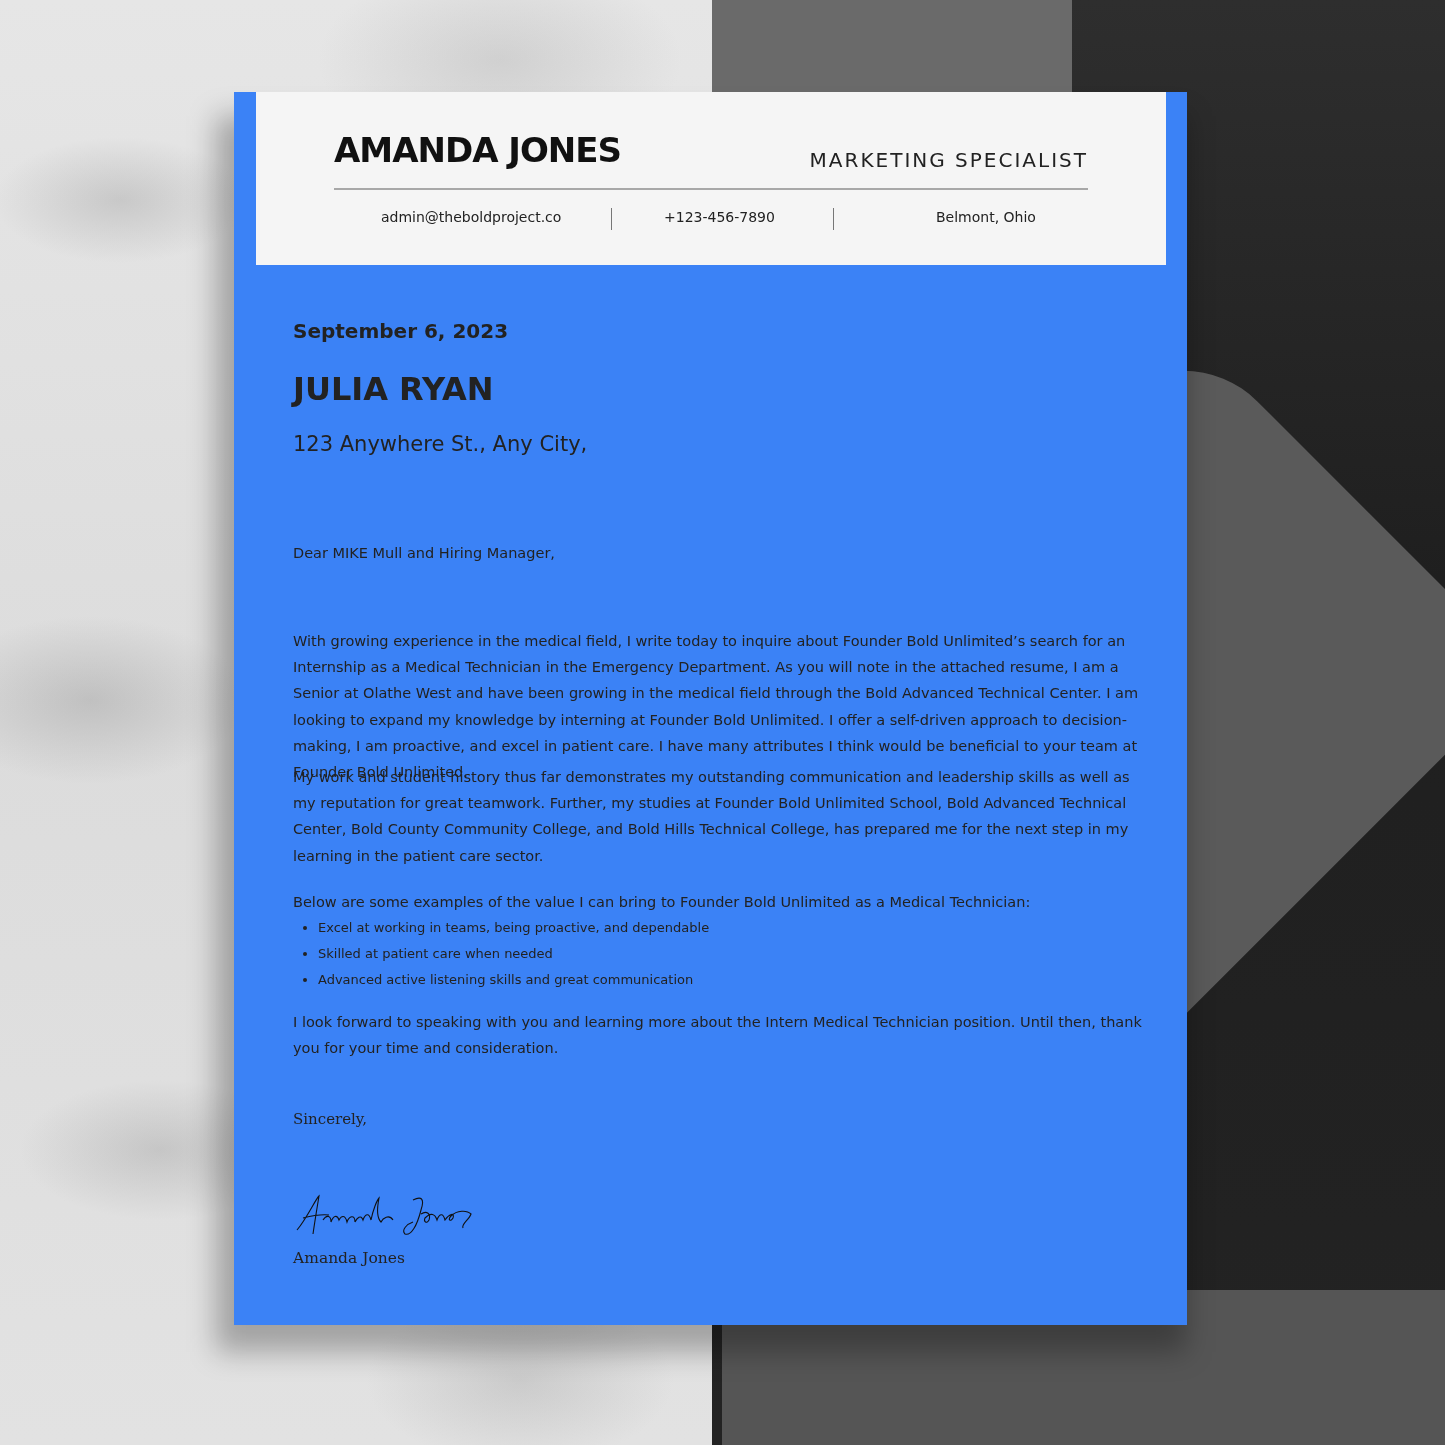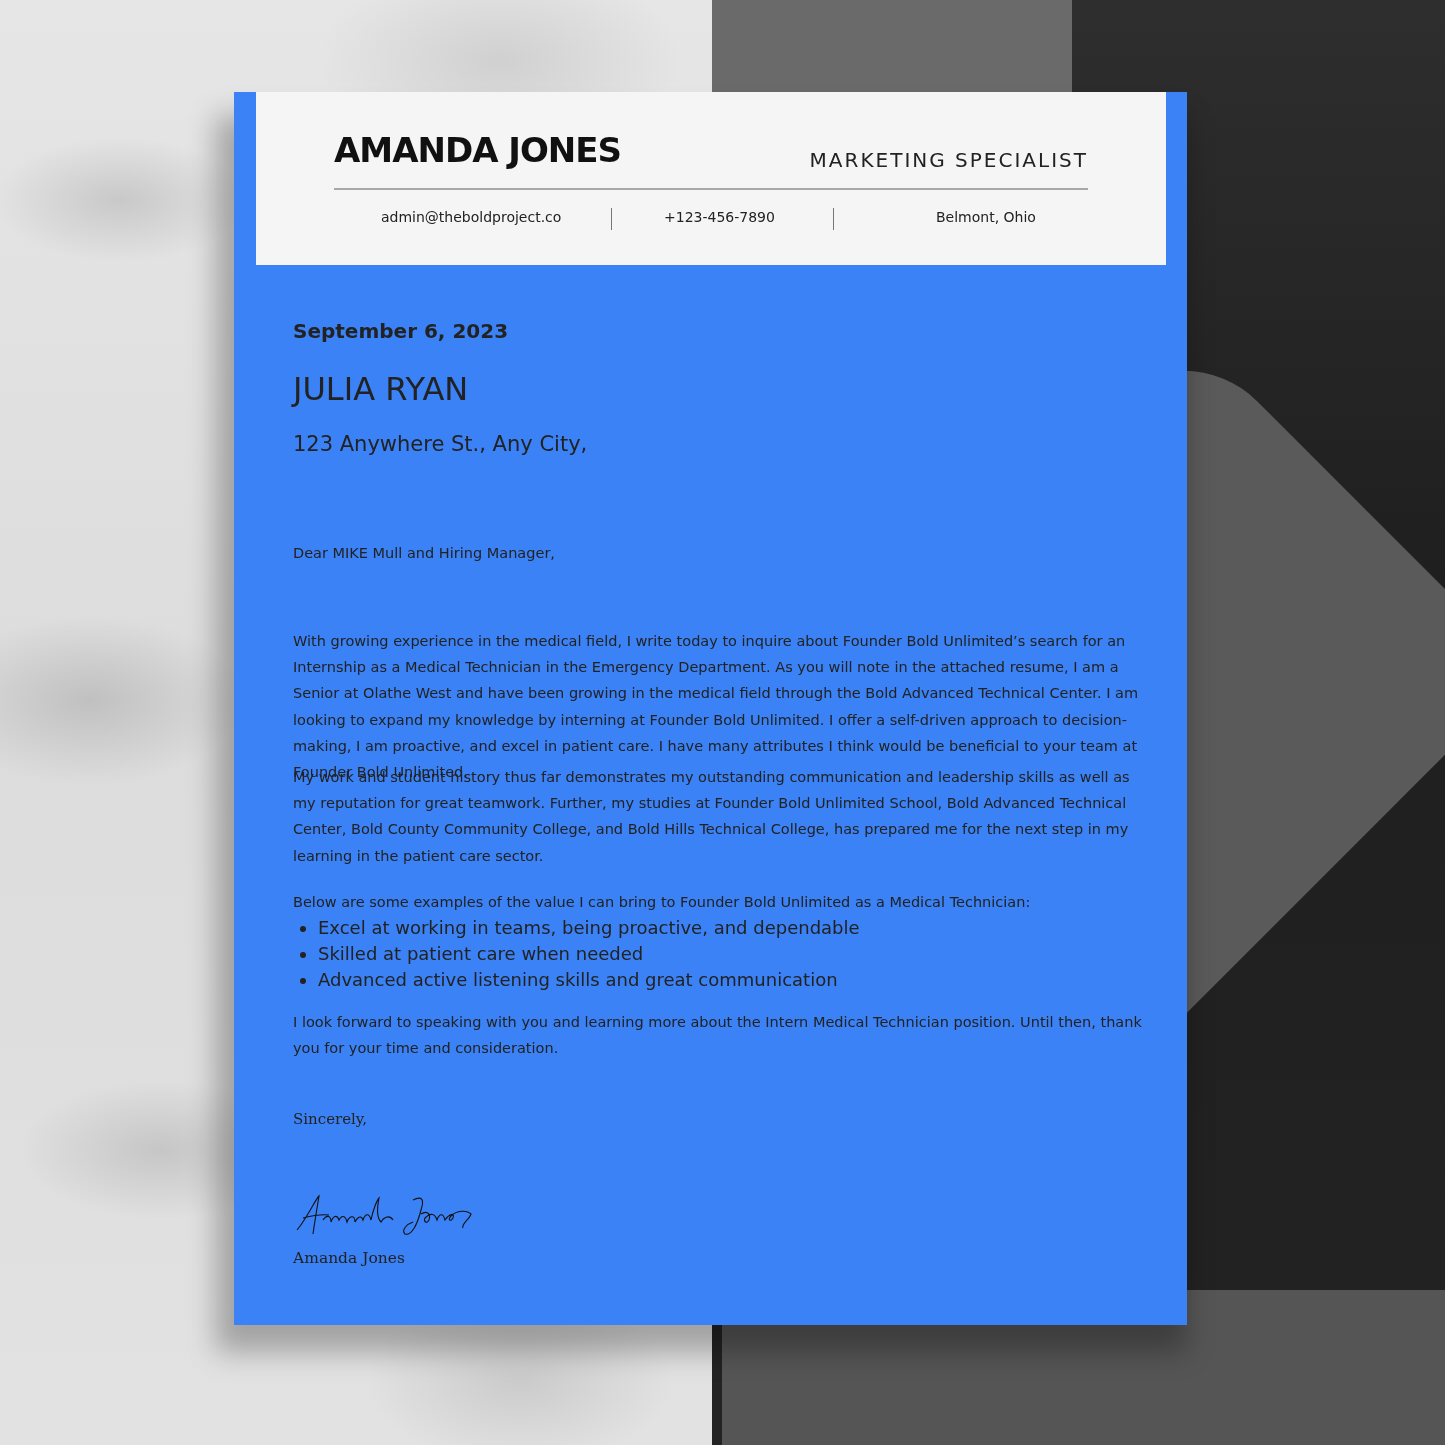--- a/index.html
+++ b/index.html
@@ -75,42 +75,42 @@
     .sep.s1 { left: 355px; }
     .sep.s2 { left: 577px; }
 
     .body { position: absolute; left: 59px; top: 0; width: 850px; color: #1c1c1c; }
     .date {
       position: absolute; top: 227px; font-family: "DejaVu Sans", sans-serif;
       font-weight: bold; font-size: 20px; color: #222; white-space: nowrap;
     }
     .recipient-name {
       position: absolute; top: 278px; font-family: "DejaVu Sans", sans-serif;
-      font-weight: normal; font-size: 32px; color: #222; white-space: nowrap; text-align: right;
+      font-weight: bold; font-size: 32px; color: #222; white-space: nowrap; text-align: right;
     }
     .address {
       position: absolute; top: 337px; font-family: "DejaVu Sans", sans-serif;
       font-size: 21px; line-height: 30.5px; color: #222;
     }
     .address div { white-space: nowrap; }
     .salutation {
       position: absolute; top: 453px; font-family: "DejaVu Sans", sans-serif;
       font-size: 14.5px; color: #222; white-space: nowrap;
     }
     .para {
       position: absolute; left: 0; width: 850px;
       font-family: "DejaVu Sans", sans-serif; font-size: 14.5px;
       line-height: 26.2px; color: #222; margin: 0;
     }
     .para.p1 { top: 512px; margin-top: 24px; }
     .para.p2 { top: 672px; }
     .para.p3 { top: 797px; }
     .bullets {
       position: absolute; top: 823px; left: 0; margin: 0; padding-left: 25px;
-      font-family: "DejaVu Sans", sans-serif; font-size: 18px;
+      font-family: "DejaVu Sans", sans-serif; font-size: 13px;
       line-height: 26.2px; color: #222;
     }
     .para.p4 { top: 917px; }
     .closing {
       position: absolute; top: 1018px; font-family: "DejaVu Serif", serif;
       font-size: 15px; color: #222; white-space: nowrap;
     }
     .signature {
       position: absolute; top: 1098px; left: 0;
     }

